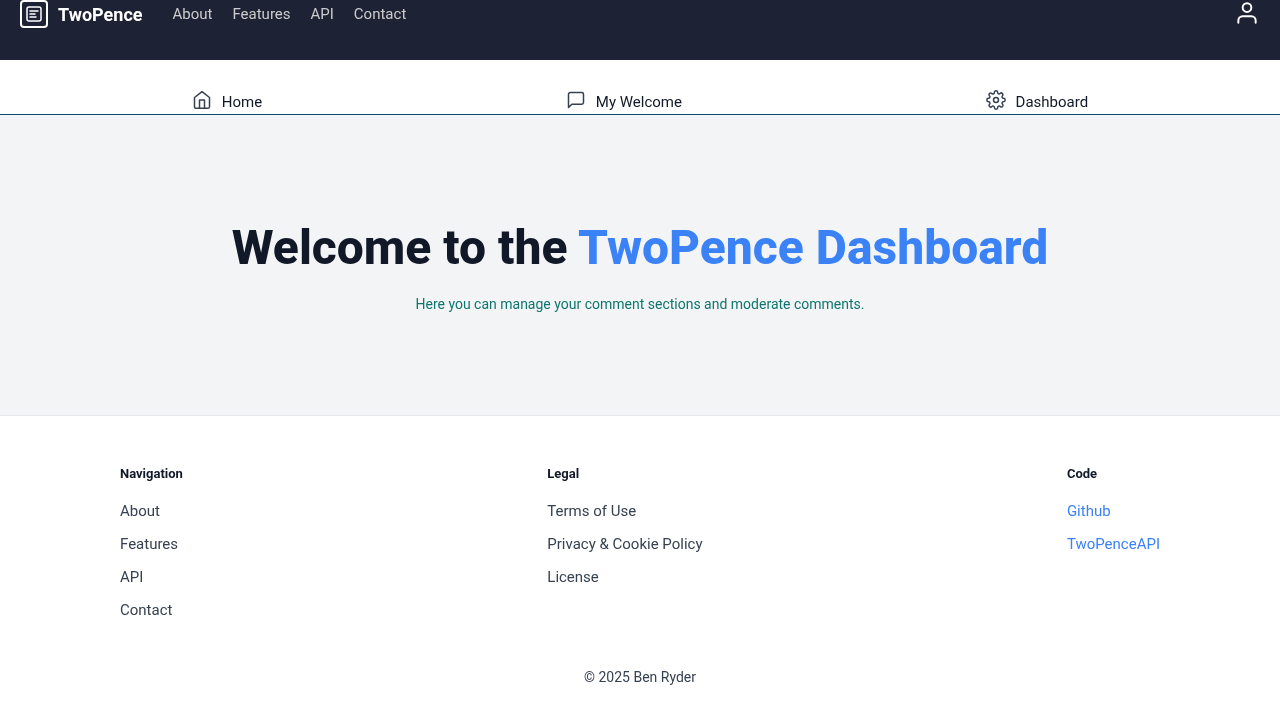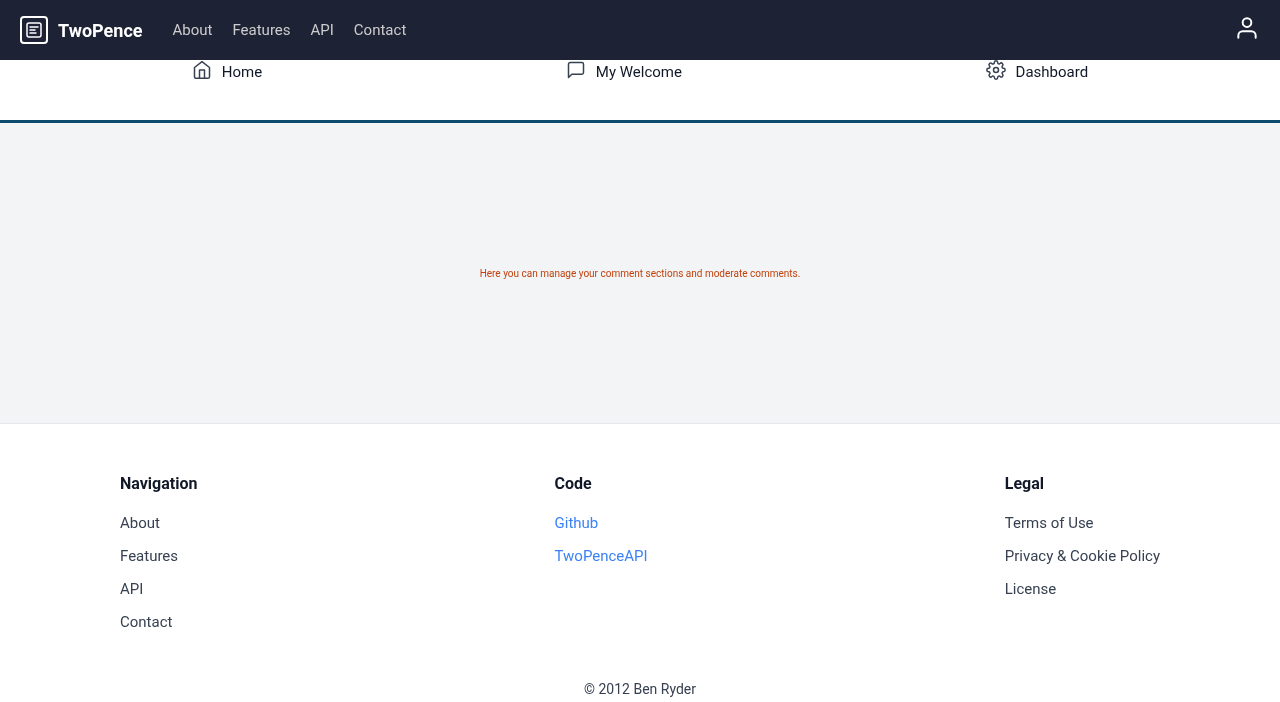--- a/index.html
+++ b/index.html
@@ -12,21 +12,21 @@
       font-family: -apple-system, BlinkMacSystemFont, 'Segoe UI', Roboto, sans-serif;
       min-height: 702px;
       display: flex;
       flex-direction: column;
     }
 
     
     .top-nav {
       background-color: #1e2235;
       display: flex;
-      align-items: center;
+      align-items: flex-start;
       padding: 0 20px;
       height: 60px;
       justify-content: space-between;
     }
 
     .top-nav-left {
       display: flex;
       align-items: center;
       gap: 30px;
     }
@@ -63,24 +63,24 @@
     }
 
     .user-icon {
       color: #ffffff;
       cursor: pointer;
     }
 
     
     .second-nav {
       background-color: #ffffff;
-      border-bottom: 3px solid #0c4a6e;
-      display: flex;
-      align-items: flex-start;
-      height: 63px;
+      border-bottom: 1px solid #0c4a6e;
+      display: flex;
+      align-items: flex-end;
+      height: 55px;
       padding: 0 40px;
     }
 
     .second-nav-items {
       display: flex;
       width: 100%;
       justify-content: space-around;
       max-width: 1200px;
       margin: 0 auto;
     }
@@ -118,41 +118,41 @@
       font-weight: 800;
       color: #111827;
       margin-bottom: 20px;
     }
 
     .hero h1 .brand-name {
       color: #3b82f6;
     }
 
     .hero p {
-      font-size: 10px;
-      color: #c2410c;
+      font-size: 14px;
+      color: #0f766e;
       max-width: 600px;
     }
 
     
     .footer {
       background-color: #ffffff;
       border-top: 1px solid #e5e7eb;
       padding: 50px 120px 40px;
     }
 
     .footer-columns {
       display: flex;
       justify-content: space-between;
       max-width: 1100px;
       margin: 0 auto;
     }
 
     .footer-column h3 {
-      font-size: 16px;
+      font-size: 13px;
       font-weight: 700;
       color: #111827;
       margin-bottom: 20px;
     }
 
     .footer-column ul {
       list-style: none;
       display: flex;
       flex-direction: column;
       gap: 14px;
@@ -229,46 +229,49 @@
           <circle cx="12" cy="12" r="3"></circle>
           <path d="M19.4 15a1.65 1.65 0 0 0 .33 1.82l.06.06a2 2 0 0 1-2.83 2.83l-.06-.06a1.65 1.65 0 0 0-1.82-.33 1.65 1.65 0 0 0-1 1.51V21a2 2 0 0 1-4 0v-.09A1.65 1.65 0 0 0 9 19.4a1.65 1.65 0 0 0-1.82.33l-.06.06a2 2 0 0 1-2.83-2.83l.06-.06A1.65 1.65 0 0 0 4.68 15a1.65 1.65 0 0 0-1.51-1H3a2 2 0 0 1 0-4h.09A1.65 1.65 0 0 0 4.6 9a1.65 1.65 0 0 0-.33-1.82l-.06-.06a2 2 0 0 1 2.83-2.83l.06.06A1.65 1.65 0 0 0 9 4.68a1.65 1.65 0 0 0 1-1.51V3a2 2 0 0 1 4 0v.09a1.65 1.65 0 0 0 1 1.51 1.65 1.65 0 0 0 1.82-.33l.06-.06a2 2 0 0 1 2.83 2.83l-.06.06A1.65 1.65 0 0 0 19.4 9a1.65 1.65 0 0 0 1.51 1H21a2 2 0 0 1 0 4h-.09a1.65 1.65 0 0 0-1.51 1z"></path>
         </svg>
       </span>
       <span>Dashboard</span>
     </a>
   </div>
 </nav>
 
 <section class="hero">
+  <h1>
+    <span>Welcome to the </span><span class="brand-name">TwoPence Dashboard</span>
+  </h1>
   <p>Here you can manage your comment sections and moderate comments.</p>
 </section>
 
 <footer class="footer">
   <div class="footer-columns">
     <div class="footer-column">
       <h3>Navigation</h3>
       <ul>
         <li><a href="#">About</a></li>
         <li><a href="#">Features</a></li>
         <li><a href="#">API</a></li>
         <li><a href="#">Contact</a></li>
       </ul>
     </div>
     <div class="footer-column">
-      <h3>Code</h3>
-      <ul>
-        <li><a href="#" class="blue-link">Github</a></li>
-        <li><a href="#" class="blue-link">TwoPenceAPI</a></li>
-      </ul>
-    </div>
-    <div class="footer-column">
       <h3>Legal</h3>
       <ul>
         <li><a href="#">Terms of Use</a></li>
         <li><a href="#">Privacy &amp; Cookie Policy</a></li>
         <li><a href="#">License</a></li>
       </ul>
     </div>
+    <div class="footer-column">
+      <h3>Code</h3>
+      <ul>
+        <li><a href="#" class="blue-link">Github</a></li>
+        <li><a href="#" class="blue-link">TwoPenceAPI</a></li>
+      </ul>
+    </div>
   </div>
   <div class="footer-bottom">
-    <span>© 2012 Ben Ryder</span>
+    <span>© 2025 Ben Ryder</span>
   </div>
 </footer>
 
 </body></html>

